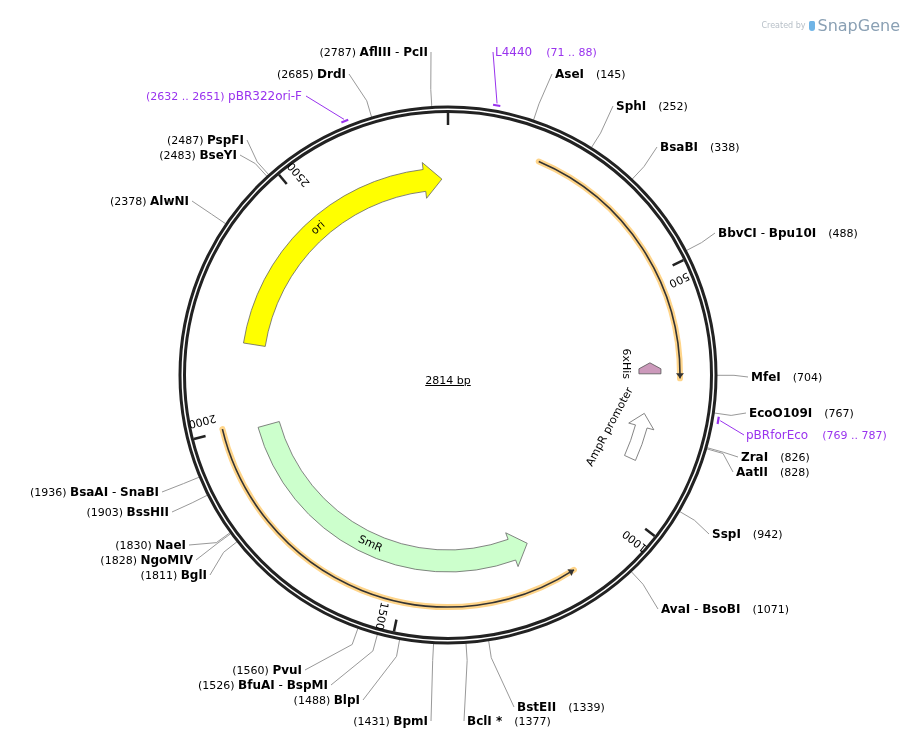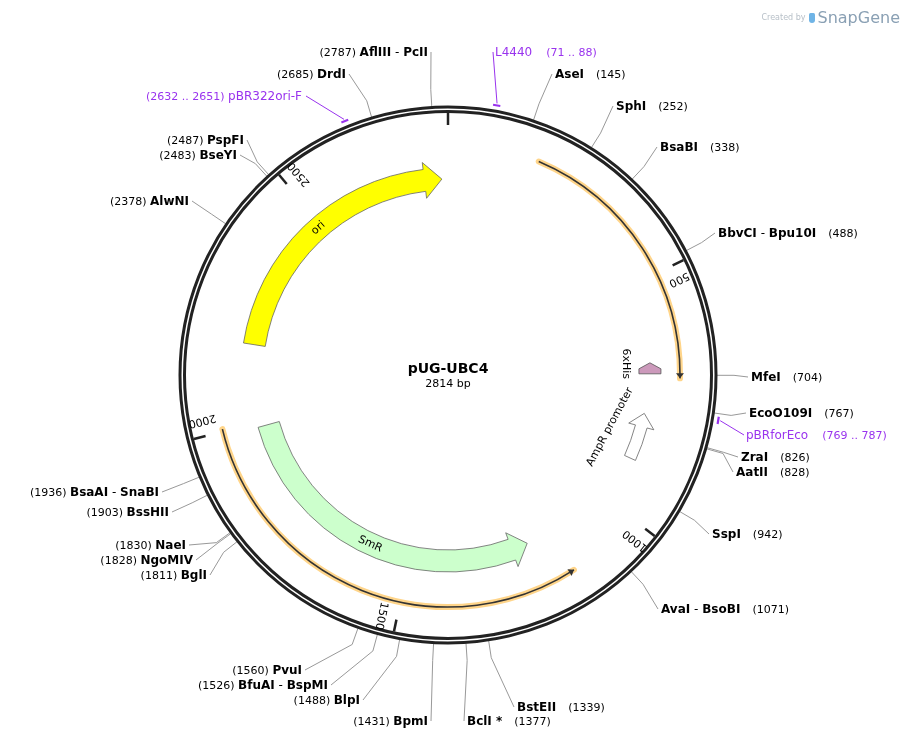--- a/index.html
+++ b/index.html
@@ -1,23 +1,23 @@
 <!DOCTYPE html>
 <html><head>
 <meta charset="utf-8">
 <style>
   html, body { margin: 0; padding: 0; background: #ffffff; }
   body { width: 904px; height: 740px; position: relative; overflow: hidden; font-family: "DejaVu Sans", sans-serif; }
   #map { position: absolute; left: 0; top: 0; }
-  .credit { position: absolute; right: 4px; top: 8px; font-size: 8px; color: #b8c0c8; font-family: "DejaVu Sans", sans-serif; display: flex; align-items: center; gap: 3px; }
+  .credit { position: absolute; right: 4px; top: 16px; font-size: 8px; color: #b8c0c8; font-family: "DejaVu Sans", sans-serif; display: flex; align-items: center; gap: 3px; }
   .credit .brand { font-size: 16px; color: #8aa0b4; }
   .credit .drop { width: 6px; height: 10px; background: #6fb4e6; border-radius: 2px 2px 4px 4px; display: inline-block; }
   .title { position: absolute; left: 348px; top: 360px; width: 200px; text-align: center; }
   .title .name { font-size: 14px; font-weight: bold; color: #000; }
-  .title .len { font-size: 11px; color: #000; margin-top: 1px; }
+  .title .len { font-size: 11px; color: #000; margin-top: 14px; text-decoration: underline; }
   svg text { font-family: "DejaVu Sans", sans-serif; }
 </style>
 </head>
 <body>
 
 <div class="credit">
   <span>Created by</span>
   <span class="drop"></span>
   <span class="brand">SnapGene</span>
 </div>
@@ -119,15 +119,14 @@
       <text x="189" y="205" font-size="12" text-anchor="end"><tspan font-size="11">(2378)  </tspan><tspan font-weight="bold">AlwNI</tspan></text>
       <text x="237" y="159" font-size="12" text-anchor="end"><tspan font-size="11">(2483)  </tspan><tspan font-weight="bold">BseYI</tspan></text>
       <text x="244" y="144" font-size="12" text-anchor="end"><tspan font-size="11">(2487)  </tspan><tspan font-weight="bold">PspFI</tspan></text>
       <text x="495" y="56" font-size="12" fill="#9933ee" text-anchor="start"><tspan>L4440</tspan><tspan font-size="11" dx="14">(71 .. 88)</tspan></text>
       <text x="302" y="100" font-size="12" fill="#9933ee" text-anchor="end"><tspan font-size="11">(2632 .. 2651)  </tspan><tspan>pBR322ori-F</tspan></text>
       <text x="746" y="439" font-size="12" fill="#9933ee" text-anchor="start"><tspan>pBRforEco</tspan><tspan font-size="11" dx="14">(769 .. 787)</tspan></text>
     </g>
 </svg>
 
 <div class="title">
-  <div class="name">pUG-UBC4</div>
   <div class="len">2814 bp</div>
 </div>
 
 </body></html>

